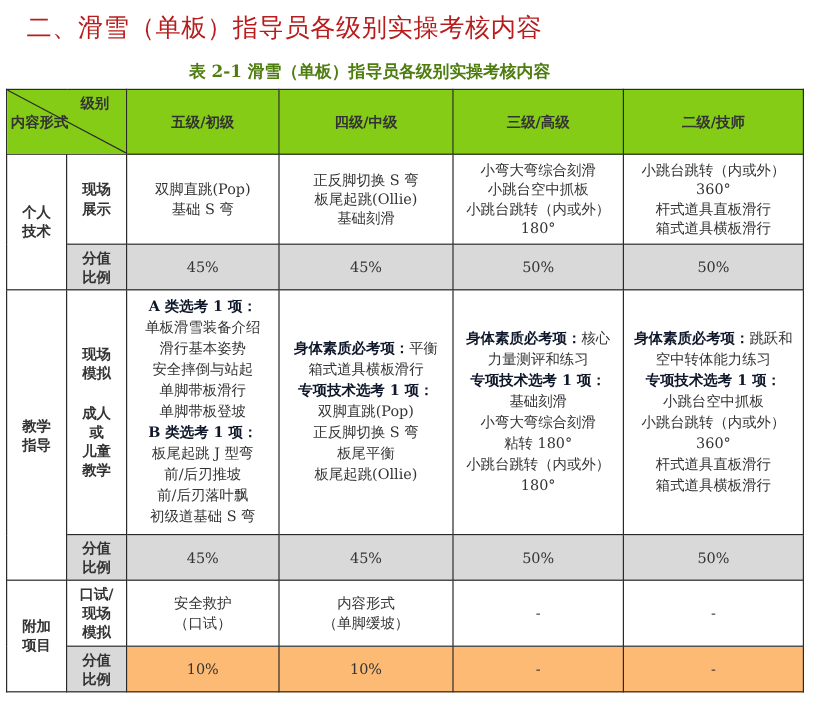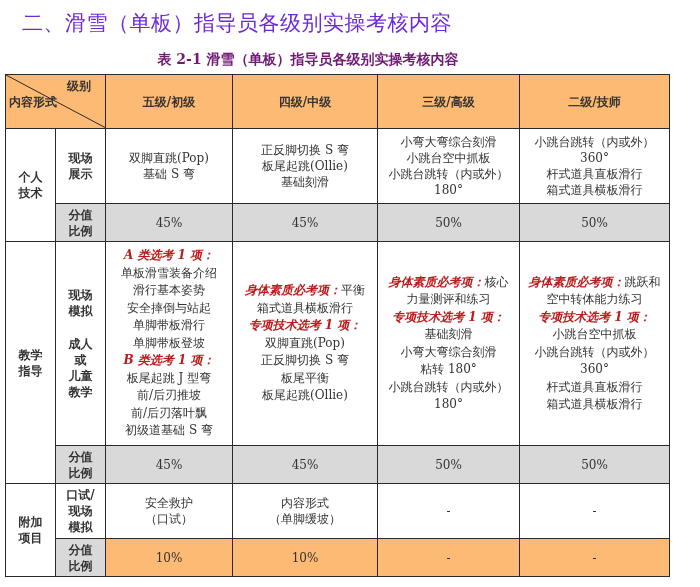--- a/index.html
+++ b/index.html
@@ -1,36 +1,36 @@
 <!DOCTYPE html>
 <html><head>
 <meta charset="utf-8">
 <style>
   html, body { margin: 0; padding: 0; background: #ffffff; }
   body { width: 700px; height: 587px; position: relative; overflow: hidden;
          font-family: "DejaVu Serif", "Liberation Serif", serif; color: #222; }
   .section-title { position: absolute; left: 22px; top: 9px; font-size: 21px;
-         letter-spacing: 0.5px; color: #6d28d9; white-space: nowrap; }
+         letter-spacing: 0.5px; color: #b91c1c; white-space: nowrap; }
   .table-caption { position: absolute; left: 0; width: 616px; top: 51px; text-align: center;
-         font-size: 14px; font-weight: bold; color: #701a75; white-space: nowrap; }
+         font-size: 14px; font-weight: bold; color: #4d7c0f; white-space: nowrap; }
   table.grid { position: absolute; left: 5px; top: 74px; border-collapse: collapse;
          table-layout: fixed; width: 664px; }
   table.grid td { border: 1px solid #2a2a2a; text-align: center; vertical-align: middle;
          font-size: 12px; line-height: 16px; padding: 0; color: #333; }
-  .hdr td { background: #fdba74; height: 53px; font-weight: bold; font-size: 13px; color: #111; }
+  .hdr td { background: #84cc16; height: 53px; font-weight: bold; font-size: 13px; color: #111; }
   .diag { position: relative; background: #c6d9f1; }
   .diag svg { position: absolute; left: 0; top: 0; }
   .diag .tr { position: absolute; right: 14px; top: 3px; font-weight: bold; font-size: 12px; }
   .diag .bl { position: absolute; left: 3px; bottom: 18px; font-weight: bold; font-size: 12px; }
   .cat { font-weight: bold; font-size: 13px; color: #111; line-height: 17px; }
   .sub { font-weight: bold; font-size: 13px; color: #111; line-height: 17px; margin-top: 48px; }
   .gray { background: #d9d9d9; }
   .gray2 { background: #fdba74; }
   .line { display: block; }
-  .b { font-weight: bold; color: #b91c1c; font-style: italic; }
+  .b { font-weight: bold; color: #0f172a; }
 </style>
 </head>
 <body>
 
 <div class="section-title">二、滑雪（单板）指导员各级别实操考核内容</div>
 <div class="table-caption">表 2-1 滑雪（单板）指导员各级别实操考核内容</div>
 
 <table class="grid">
   <colgroup>
     <col style="width:50px">

